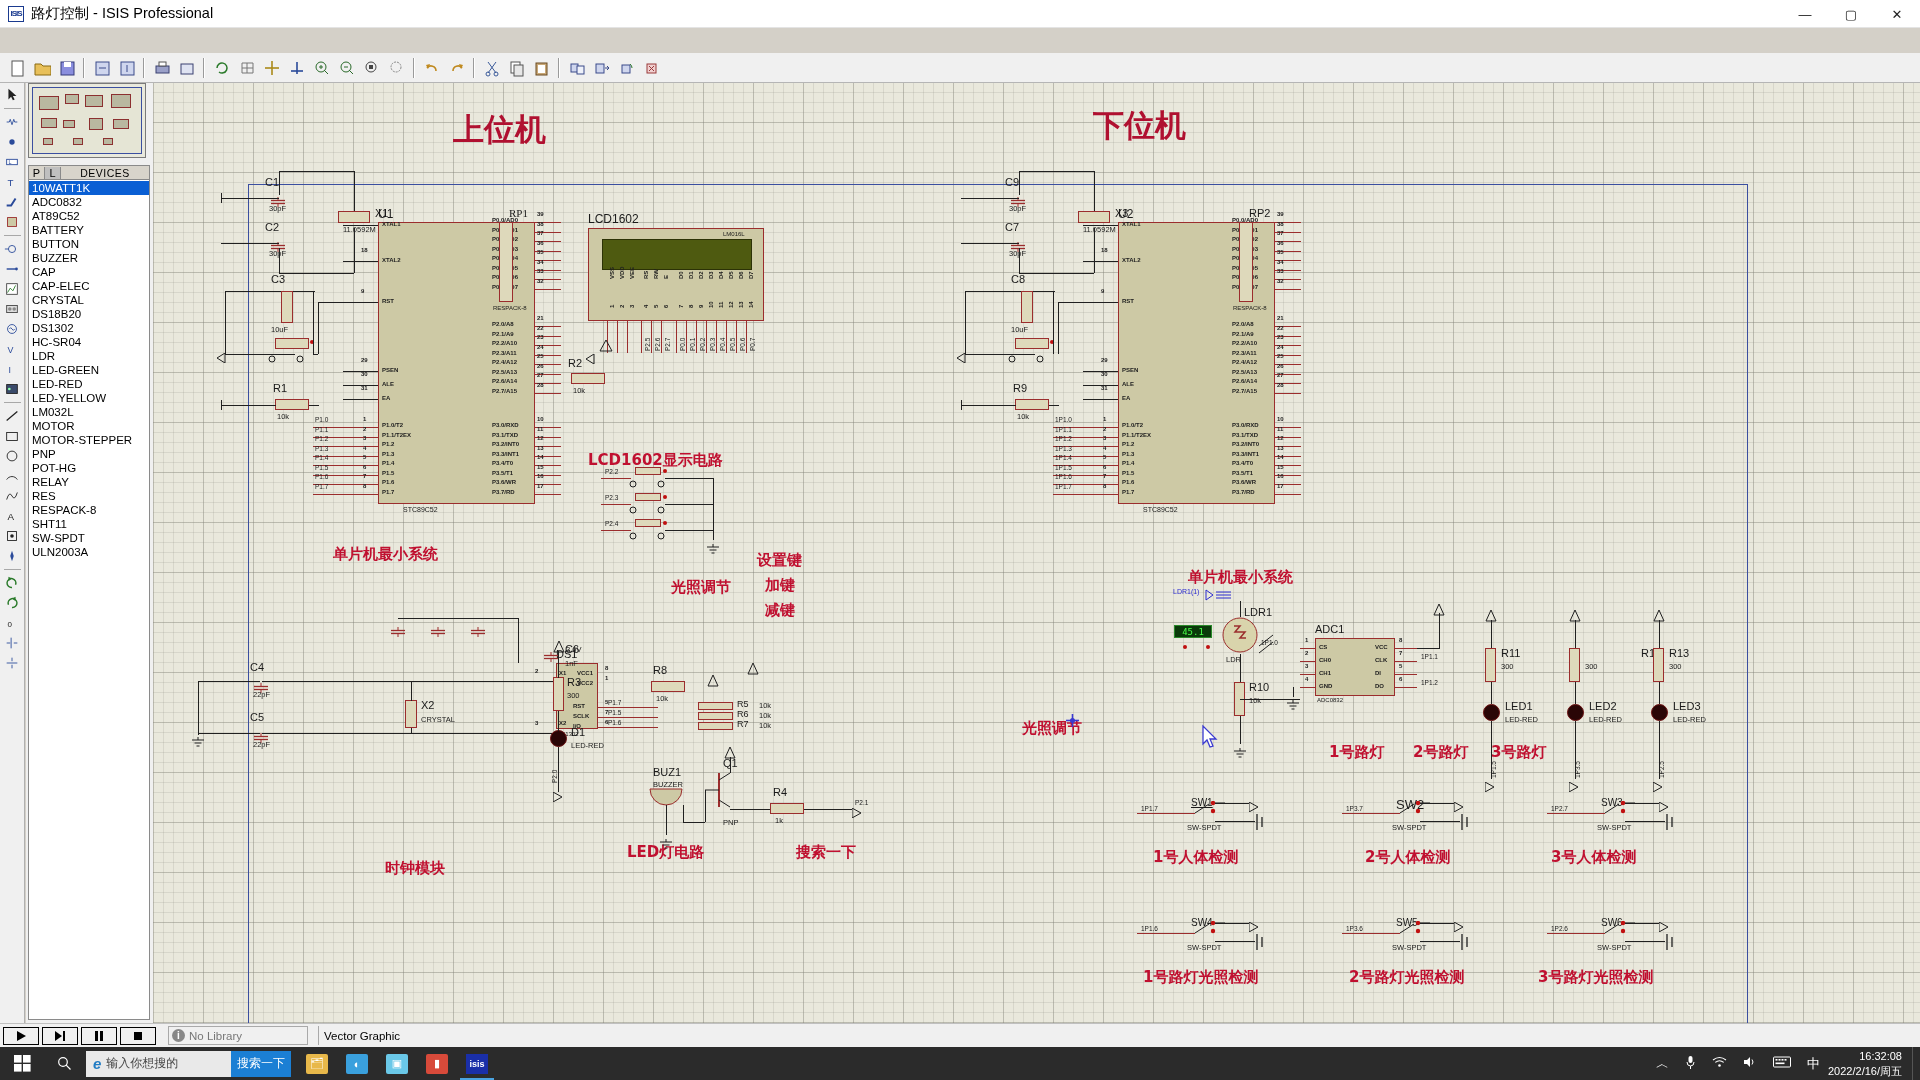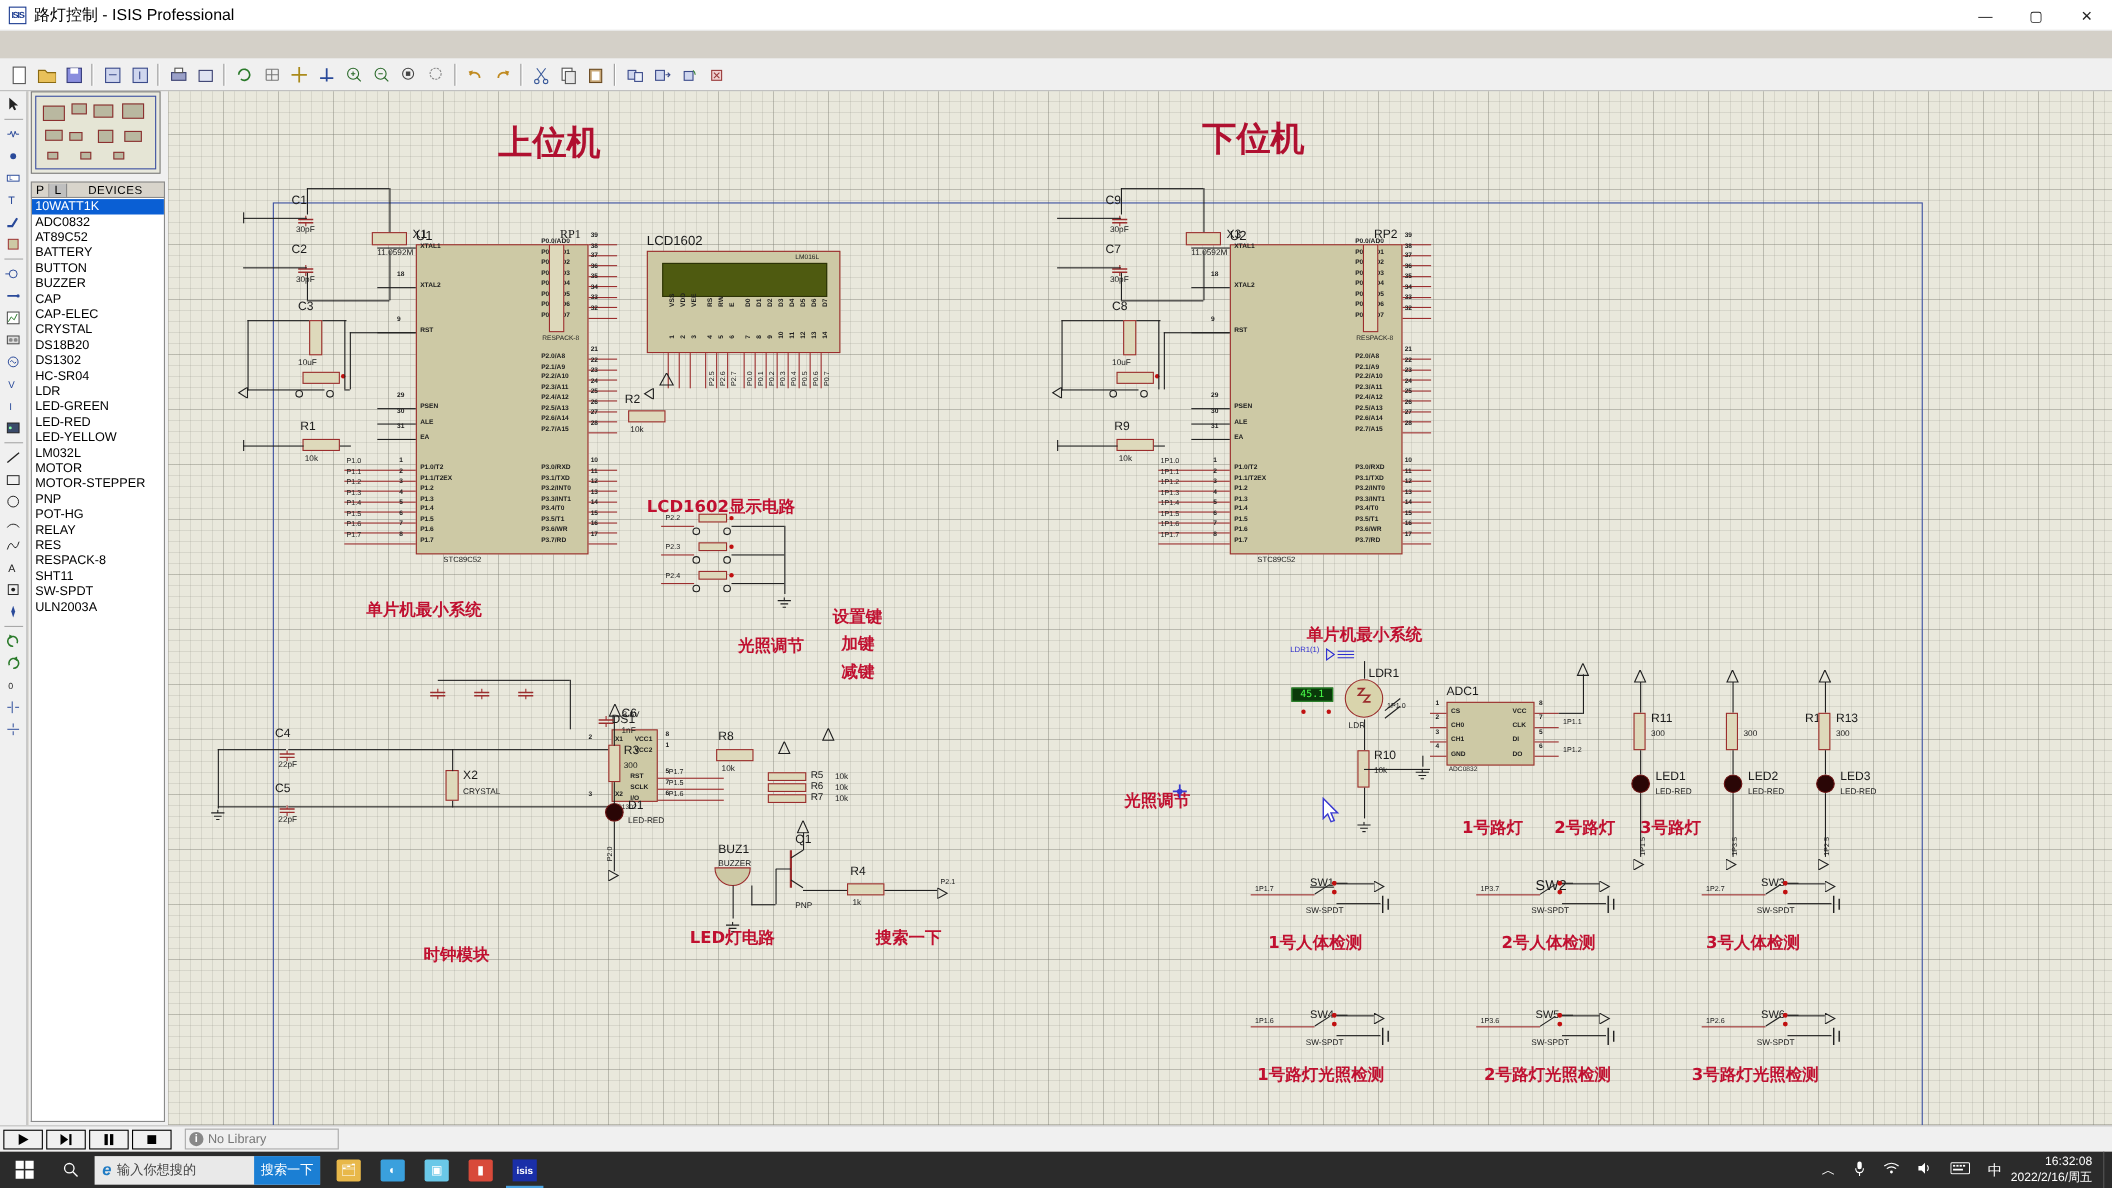--- a/index.html
+++ b/index.html
@@ -1525,20 +1525,21 @@
     </div>
     <div class="anim-btn">
       <svg width="12" height="12" viewBox="0 0 12 12">
           <rect x="2" y="2" width="8" height="8" fill="#000"></rect>
         </svg>
     </div>
     <div class="msgbox">
       <div class="ic-i">i</div>
       <span>No Library</span>
     </div>
+    <div class="vecbox">Vector Graphic</div>
   </div>
 
   <div class="taskbar">
     <div class="tk-start">
       <svg width="17" height="17" viewBox="0 0 17 17">
         <rect x="0" y="0" width="7.6" height="7.6" fill="#fff"></rect>
         <rect x="9" y="0" width="7.6" height="7.6" fill="#fff"></rect>
         <rect x="0" y="9" width="7.6" height="7.6" fill="#fff"></rect>
         <rect x="9" y="9" width="7.6" height="7.6" fill="#fff"></rect>
       </svg>

